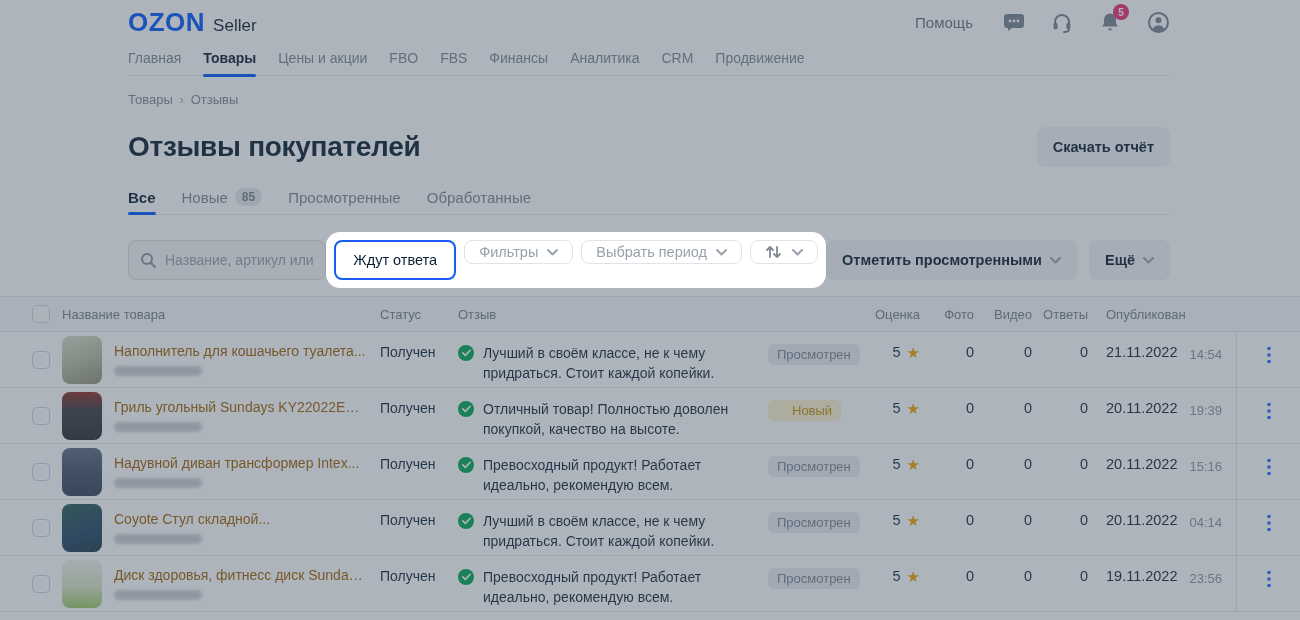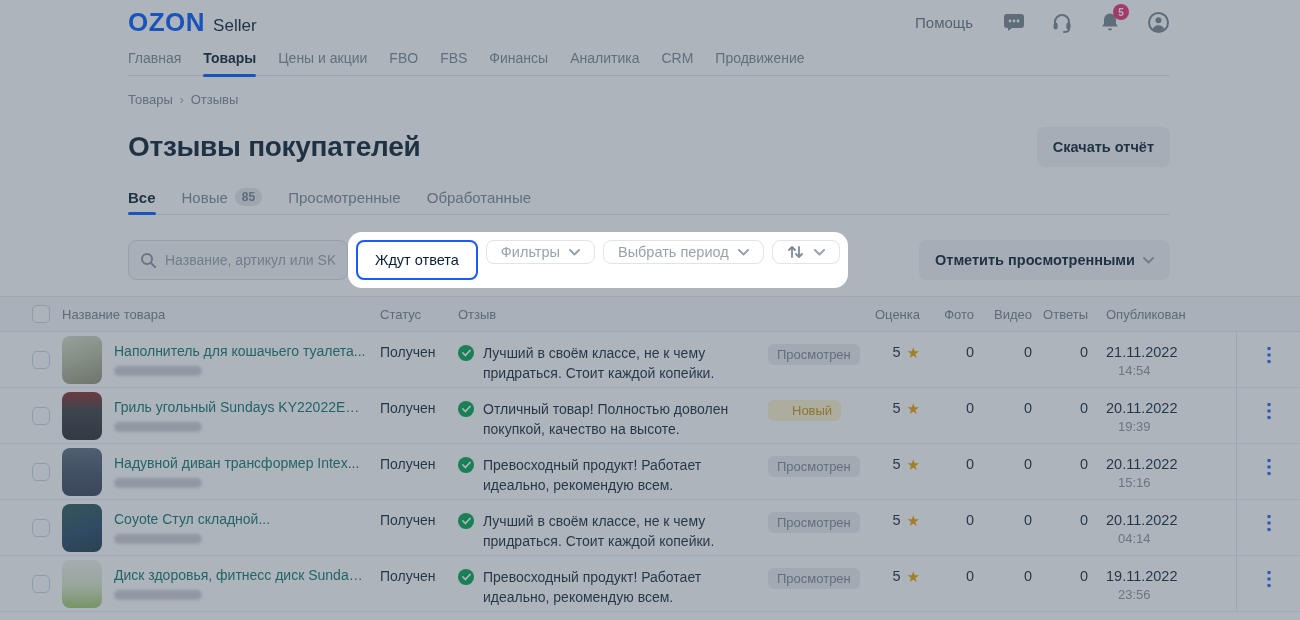--- a/index.html
+++ b/index.html
@@ -67,42 +67,42 @@
   .thead, .trow { display:flex; width:1300px; }
   .thead { height:36px; background:#f7f9fb; border-top:1px solid #e5e9ed; border-bottom:1px solid #e3e7ec; align-items:center; }
   .thead .cell { color:#74808d; font-size:13px; }
   .trow { height:56px; border-bottom:1px solid #e7eaee; background:#fff; }
   .cell { display:flex; }
   .c-check { flex:0 0 50px; padding-left:32px; align-items:center; }
   .trow .c-check { align-items:center; }
   .checkbox { width:18px; height:18px; border:1.5px solid #c9d4e2; border-radius:5px; background:#fdfeff; display:inline-block; }
   .c-product { flex:0 0 330px; padding-left:12px; align-items:center; gap:12px; overflow:hidden; }
   .thumb { width:40px; height:48px; border-radius:8px; flex:0 0 40px; }
-  .pname { font-size:14px; color:#0f766e; white-space:nowrap; overflow:hidden; text-overflow:ellipsis; max-width:255px; }
+  .pname { font-size:14px; color:#a16207; white-space:nowrap; overflow:hidden; text-overflow:ellipsis; max-width:255px; }
   .sku-blur { width:88px; height:10px; border-radius:5px; background:#97a1ac; opacity:.5; filter:blur(1.5px); margin-top:7px; }
   .c-status { flex:0 0 78px; font-size:14px; color:#14263a; }
   .trow .c-status { padding-top:12px; }
   .c-review { flex:1; gap:9px; }
   .trow .c-review { padding-top:12px; }
   .check-circle { width:16px; height:16px; border-radius:50%; background:#00a650; flex:0 0 16px; display:flex;
       align-items:center; justify-content:center; margin-top:1px; }
   .rtext { font-size:14px; color:#14263a; line-height:1.4; max-width:258px; }
   .c-badge { flex:0 0 112px; padding-left:18px; }
   .trow .c-badge { padding-top:12px; }
   .badge { font-size:13px; border-radius:6px; padding:3px 9px; white-space:nowrap; height:fit-content; }
   .badge-viewed { background:#ebedf1; color:#7b8694; }
   .badge-new { background:#fcf1cf; color:#c79312;padding-left:24px; }
   .c-rating { flex:0 0 64px; justify-content:flex-end; padding-right:6px; gap:6px; }
   .trow .c-rating { padding-top:12px; }
   .rnum { font-size:14.5px; color:#14263a; }
   .star { color:#f0a400; font-size:15px; line-height:1; margin-top:1px; }
   .c-num { flex:0 0 56px; justify-content:flex-end; padding-right:8px; font-size:14.5px; color:#14263a; }
   .c-num.w58 { flex:0 0 58px; }
   .trow .c-num { padding-top:12px; }
-  .c-date { flex:0 0 140px; padding-left:10px; flex-direction:column; }
+  .c-date { flex:0 0 140px; padding-left:10px; }
   .trow .c-date { padding-top:12px; }
   .thead .c-date { flex-direction:row; align-items:center; }
   .d-date { font-size:14.5px; font-weight:500; color:#14263a; }
   .d-time { font-size:13px; color:#8a94a0; margin-top:3px; margin-left:12px; }
   .c-menu { flex:0 0 64px; justify-content:center; align-items:flex-start; }
   .trow .c-menu { border-left:1px solid #e3e7ec; padding-top:14px; }
   .kebab { color:#2962ff; cursor:pointer; display:inline-flex; }
   .trow.partial { border-bottom:none; }
 </style>
 </head>
@@ -233,20 +233,28 @@
     </div>
     <div class="toolbar-spacer"></div>
     <button class="btn-chip">
       <span>Отметить просмотренными</span>
       <span class="chev">
           <svg width="11" height="7" viewBox="0 0 11 7" fill="none">
             <path d="M1 1l4.5 4.5L10 1" stroke="currentColor" stroke-width="2" stroke-linecap="round" stroke-linejoin="round"></path>
           </svg>
         </span>
     </button>
+    <button class="btn-chip">
+      <span>Ещё</span>
+      <span class="chev">
+          <svg width="11" height="7" viewBox="0 0 11 7" fill="none">
+            <path d="M1 1l4.5 4.5L10 1" stroke="currentColor" stroke-width="2" stroke-linecap="round" stroke-linejoin="round"></path>
+          </svg>
+        </span>
+    </button>
   </div>
 
   <div class="table">
     <div class="thead">
       <div class="cell c-check">
           <span class="checkbox"></span>
         </div>
       <div class="cell c-product">Название товара</div>
       <div class="cell c-status">Статус</div>
       <div class="cell c-review">Отзыв</div>

